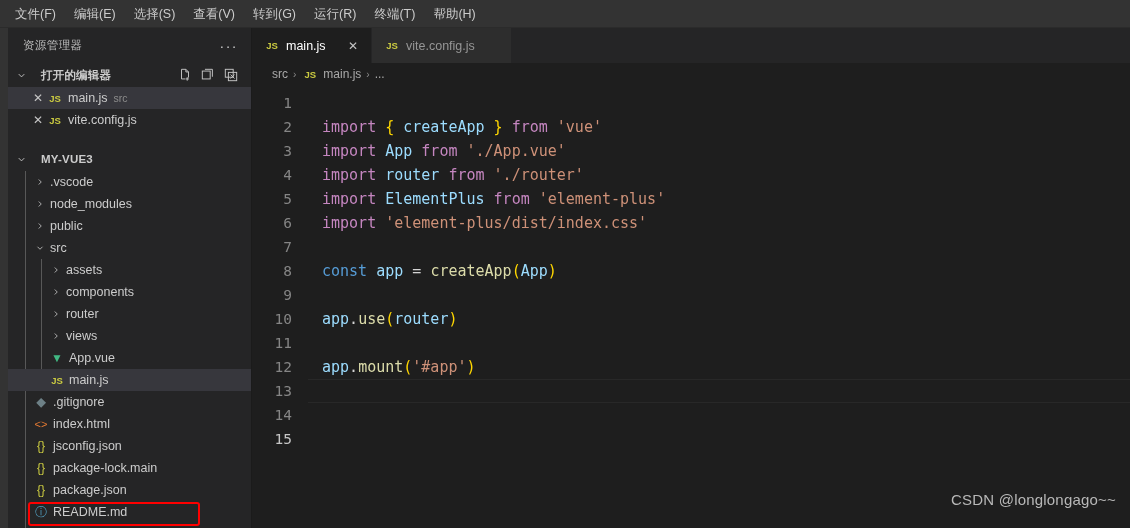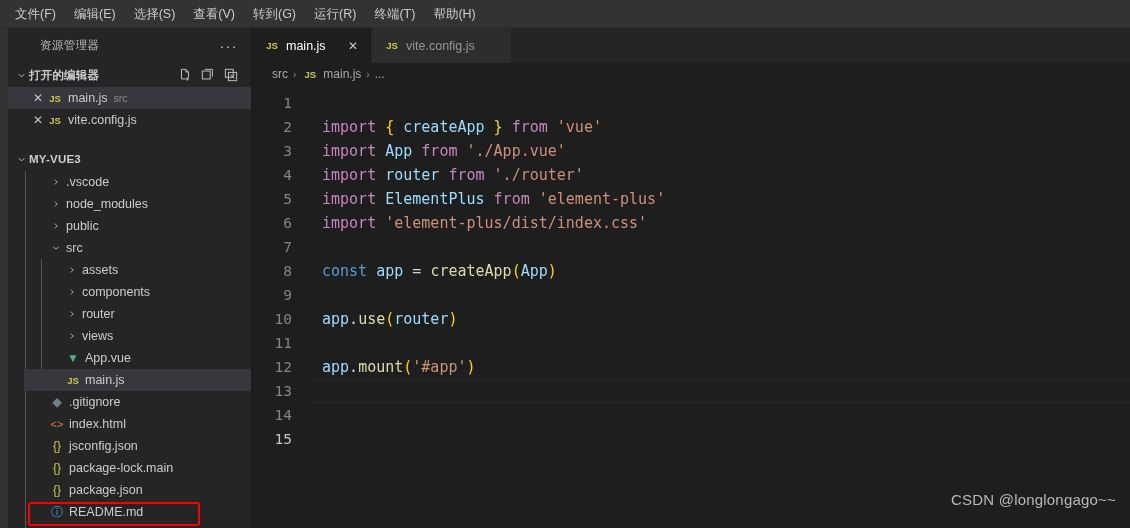--- a/index.html
+++ b/index.html
@@ -39,33 +39,34 @@
   .sidebar {
     width: 244px; flex: 0 0 244px;
     background: #252526;
     display: flex; flex-direction: column;
     min-height: 0;
     border-right: 1px solid #1b1b1b;
   }
   .sidebar-title {
     height: 35px; min-height: 35px;
     display: flex; align-items: center;
-    padding: 0 10px 0 32px;
+    padding: 0 10px 0 15px;
     color: #bbbbbb; font-size: 11.5px;
     letter-spacing: .4px;
   }
   .sidebar-title .t { flex: 1; }
   .dots { color: #cccccc; font-size: 14px; letter-spacing: 1.5px; cursor: pointer; padding: 0 3px; }
 
   .section-header {
     height: 24px; min-height: 24px;
     display: flex; align-items: center;
     padding: 0 8px 0 6px;
     color: #cccccc; font-size: 11.5px; font-weight: bold;
     cursor: pointer;
+    gap: 12px;
   }
   .section-header .chev { width: 15px; display:flex; align-items:center; justify-content:center; }
   .section-header .lbl { flex: 1; letter-spacing: .2px; }
   .hdr-actions { display: flex; gap: 9px; align-items: center; padding-right: 5px; }
   .hdr-actions .ic { cursor: pointer; display: flex; align-items: center; }
 
   .chev svg { display: block; }
 
   
   .oe-row {
@@ -98,21 +99,20 @@
   .oe-path { margin-left: 6px; color: #8c8c8c; font-size: 10.5px; }
 
   
   .tree { position: relative; }
   .tree-row {
     height: 22px; min-height: 22px;
     display: flex; align-items: center;
     font-size: 12.5px; color: #cccccc;
     cursor: pointer; position: relative;
     white-space: nowrap;
-    margin-left: 16px;
   }
   .tree-row .arrow {
     width: 15px; flex: 0 0 15px;
     display: flex; align-items: center; justify-content: center;
     color: #cccccc;
   }
   .tree-row .nm { margin-left: 3px; }
   .indent-guide {
     position: absolute;
     width: 1px; background: #585858;

